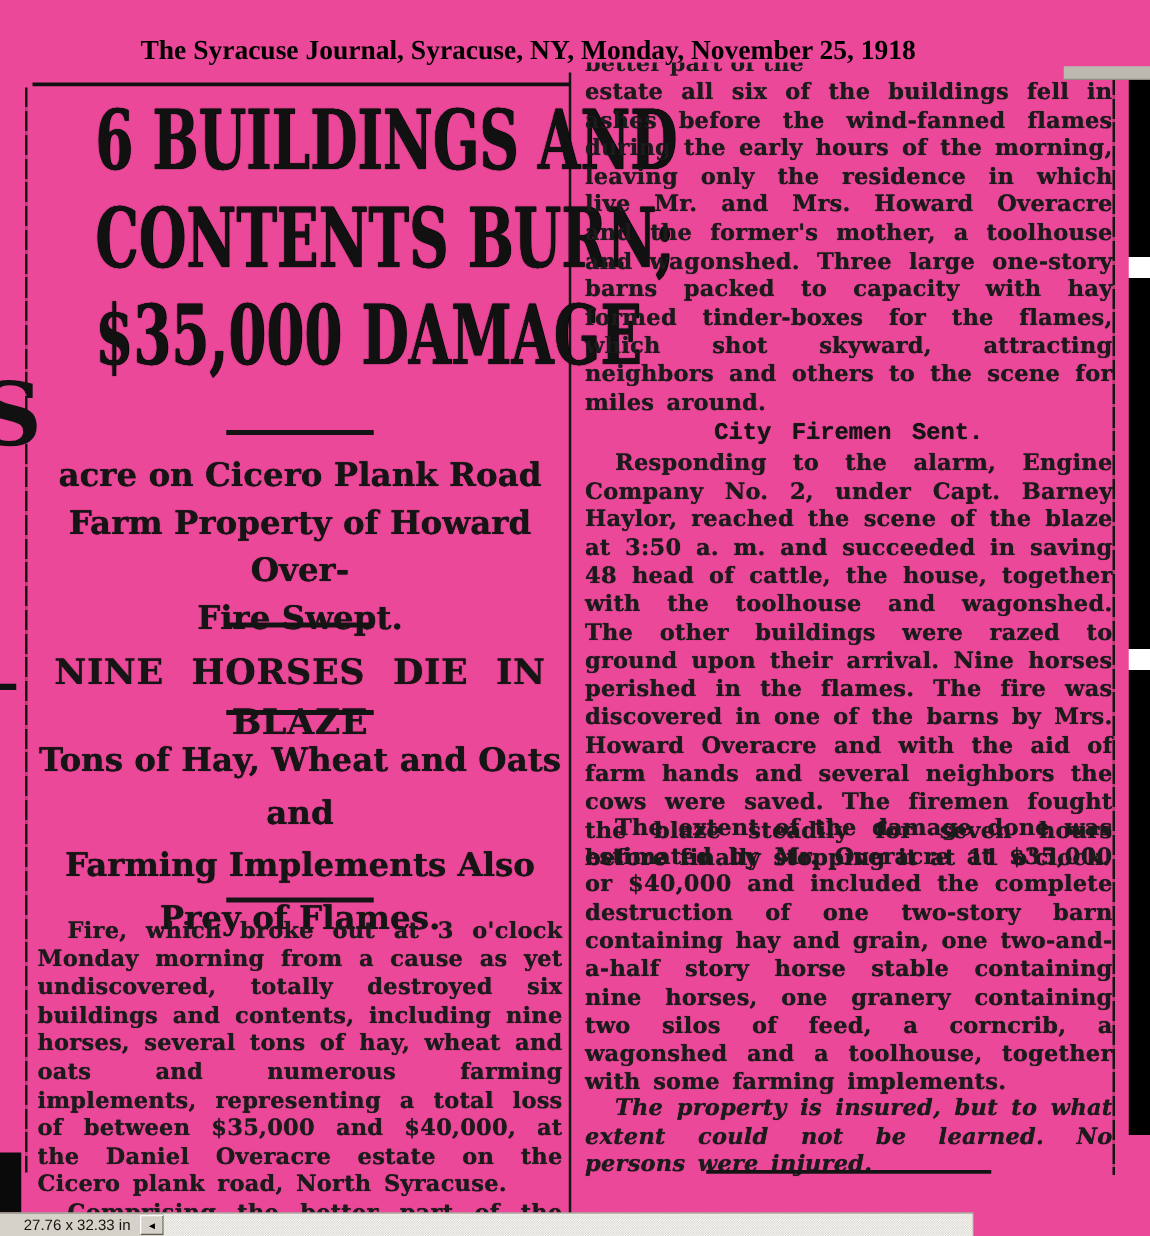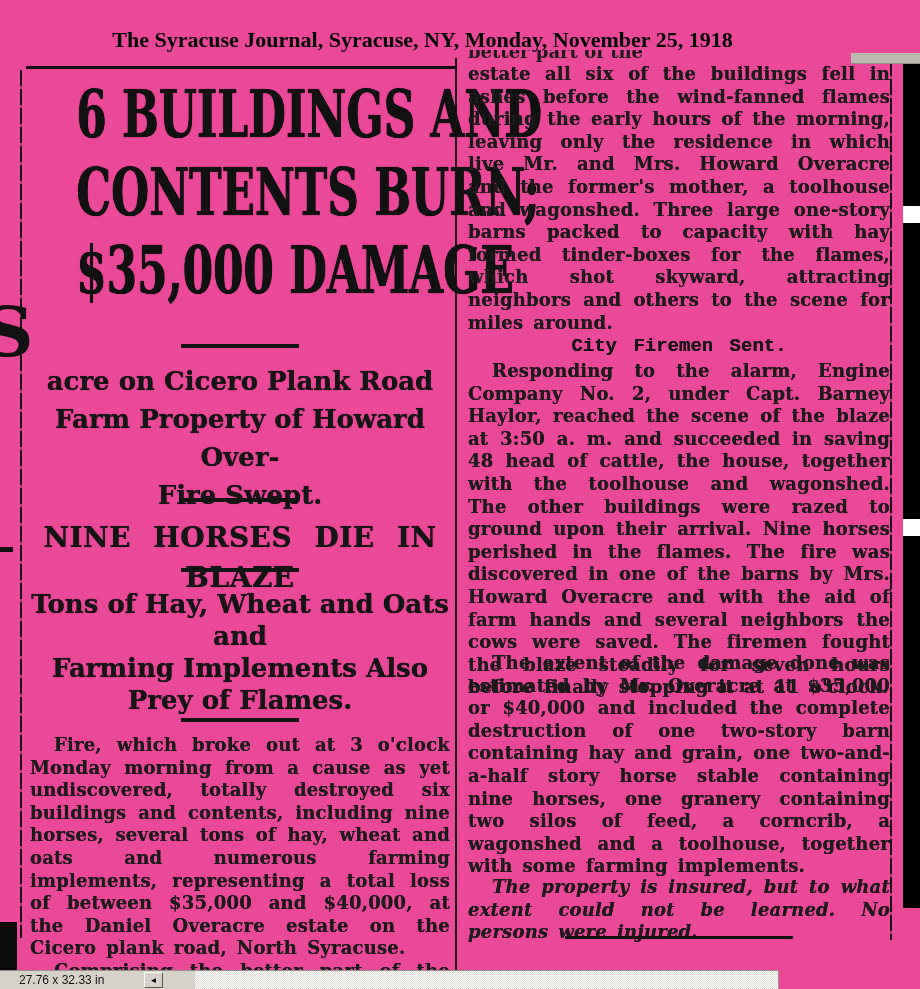--- a/index.html
+++ b/index.html
@@ -35,21 +35,21 @@
   .frag-dash{position:absolute;left:0;top:547px;width:13px;height:5px;background:#111;}
   .frag-blob{position:absolute;left:0;top:922px;width:17px;height:48px;background:#0a0a0a;}
   .clip-line{position:absolute;left:468px;top:50px;width:422px;height:13px;overflow:hidden;}
   .clip-line>span{display:block;margin-top:-9px;text-align:left;padding-right:95px;
                   font-family:"DejaVu Serif",serif;font-weight:700;font-size:18px;color:#1b1b1b;}
   .body-clip{position:absolute;left:30px;top:734px;width:420px;height:239px;overflow:hidden;}
   .end-rule{position:absolute;left:468px;top:936px;width:422px;}
   .end-rule::after{content:"";display:block;width:228px;height:3px;background:#141414;margin:0 auto;}
   
   .statusbar{position:absolute;left:0;top:970px;width:779px;height:19px;display:flex;
-             background:#d6d2c9;border-top:1px solid #95928a;border-right:1px solid #95928a;box-sizing:border-box;gap:32px;}
+             background:#d6d2c9;border-top:1px solid #95928a;border-right:1px solid #95928a;box-sizing:border-box;}
   .size-cell{width:112px;font-size:12px;line-height:18px;color:#14120f;padding-left:19px;box-sizing:border-box;
              white-space:nowrap;overflow:hidden;}
   .scroll-btn{width:19px;height:16px;margin-top:1px;background:#d6d2c9;
               border-top:1px solid #fff;border-left:1px solid #fff;
               border-right:1px solid #5f5c55;border-bottom:1px solid #5f5c55;
               box-sizing:border-box;display:flex;align-items:center;justify-content:center;
               font-size:8px;color:#000;cursor:pointer;}
   .scroll-track{flex:1;background-color:#dcd9d1;
      background-image:linear-gradient(45deg,#fff 25%,transparent 25%,transparent 75%,#fff 75%),
                       linear-gradient(45deg,#fff 25%,transparent 25%,transparent 75%,#fff 75%);
@@ -85,21 +85,21 @@
       <div>Farm Property of Howard Over-</div>
       <div>Fire Swept.</div>
     </div>
 
     <div class="rule-short" style="top:498px;"></div>
 
     <div class="subhead" style="top:518px;font-size:28px;line-height:40px;word-spacing:12px;letter-spacing:.5px;">NINE HORSES DIE IN BLAZE</div>
 
     <div class="rule-short" style="top:568px;"></div>
 
-    <div class="subhead" style="top:588px;font-size:26px;line-height:32px;">
+    <div class="subhead" style="top:588px;font-size:26px;line-height:42px;">
       <div>Tons of Hay, Wheat and Oats and</div>
       <div>Farming Implements Also</div>
       <div>Prey of Flames.</div>
     </div>
 
     <div class="rule-short" style="top:718px;"></div>
 
     <div class="body-clip">
       <p class="scan-text indent" style="margin:0;">Fire, which broke out at 3 o'clock Monday morning from a cause as yet undiscovered, totally destroyed six buildings and contents, including nine horses, several tons of hay, wheat and oats and numerous farming implements, representing a total loss of between $35,000 and $40,000, at the Daniel Overacre estate on the Cicero plank road, North Syracuse.</p>
       <p class="scan-text indent" style="margin:0;">Comprising the better part of the estate all six of the buildings</p>

